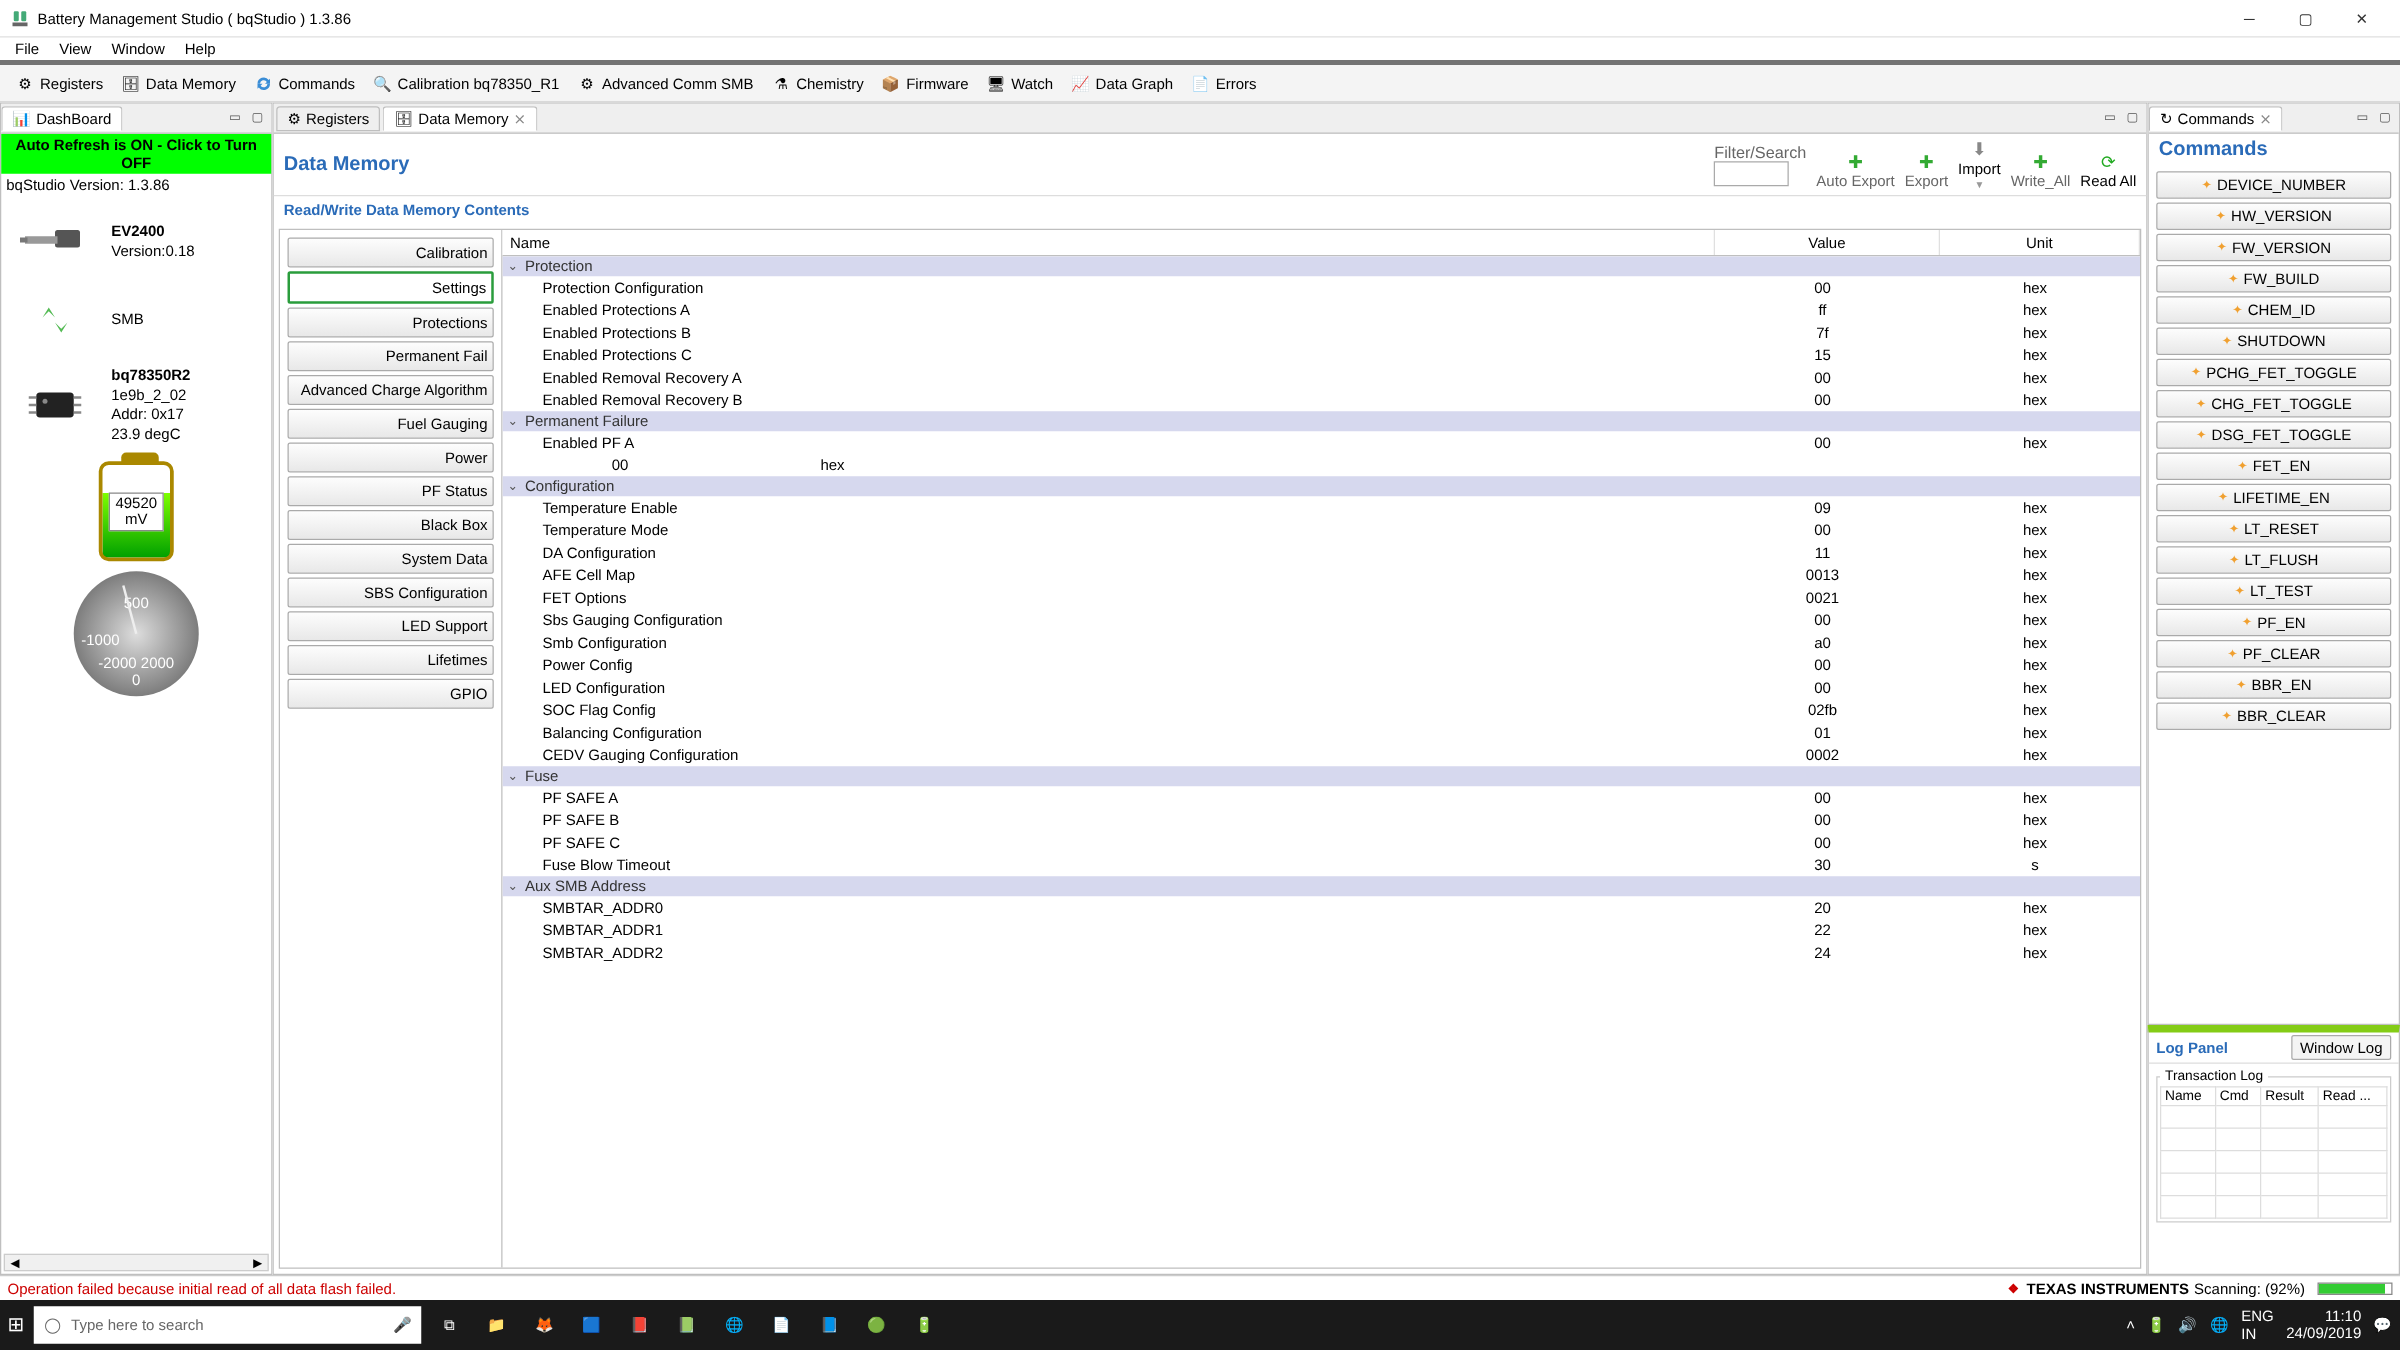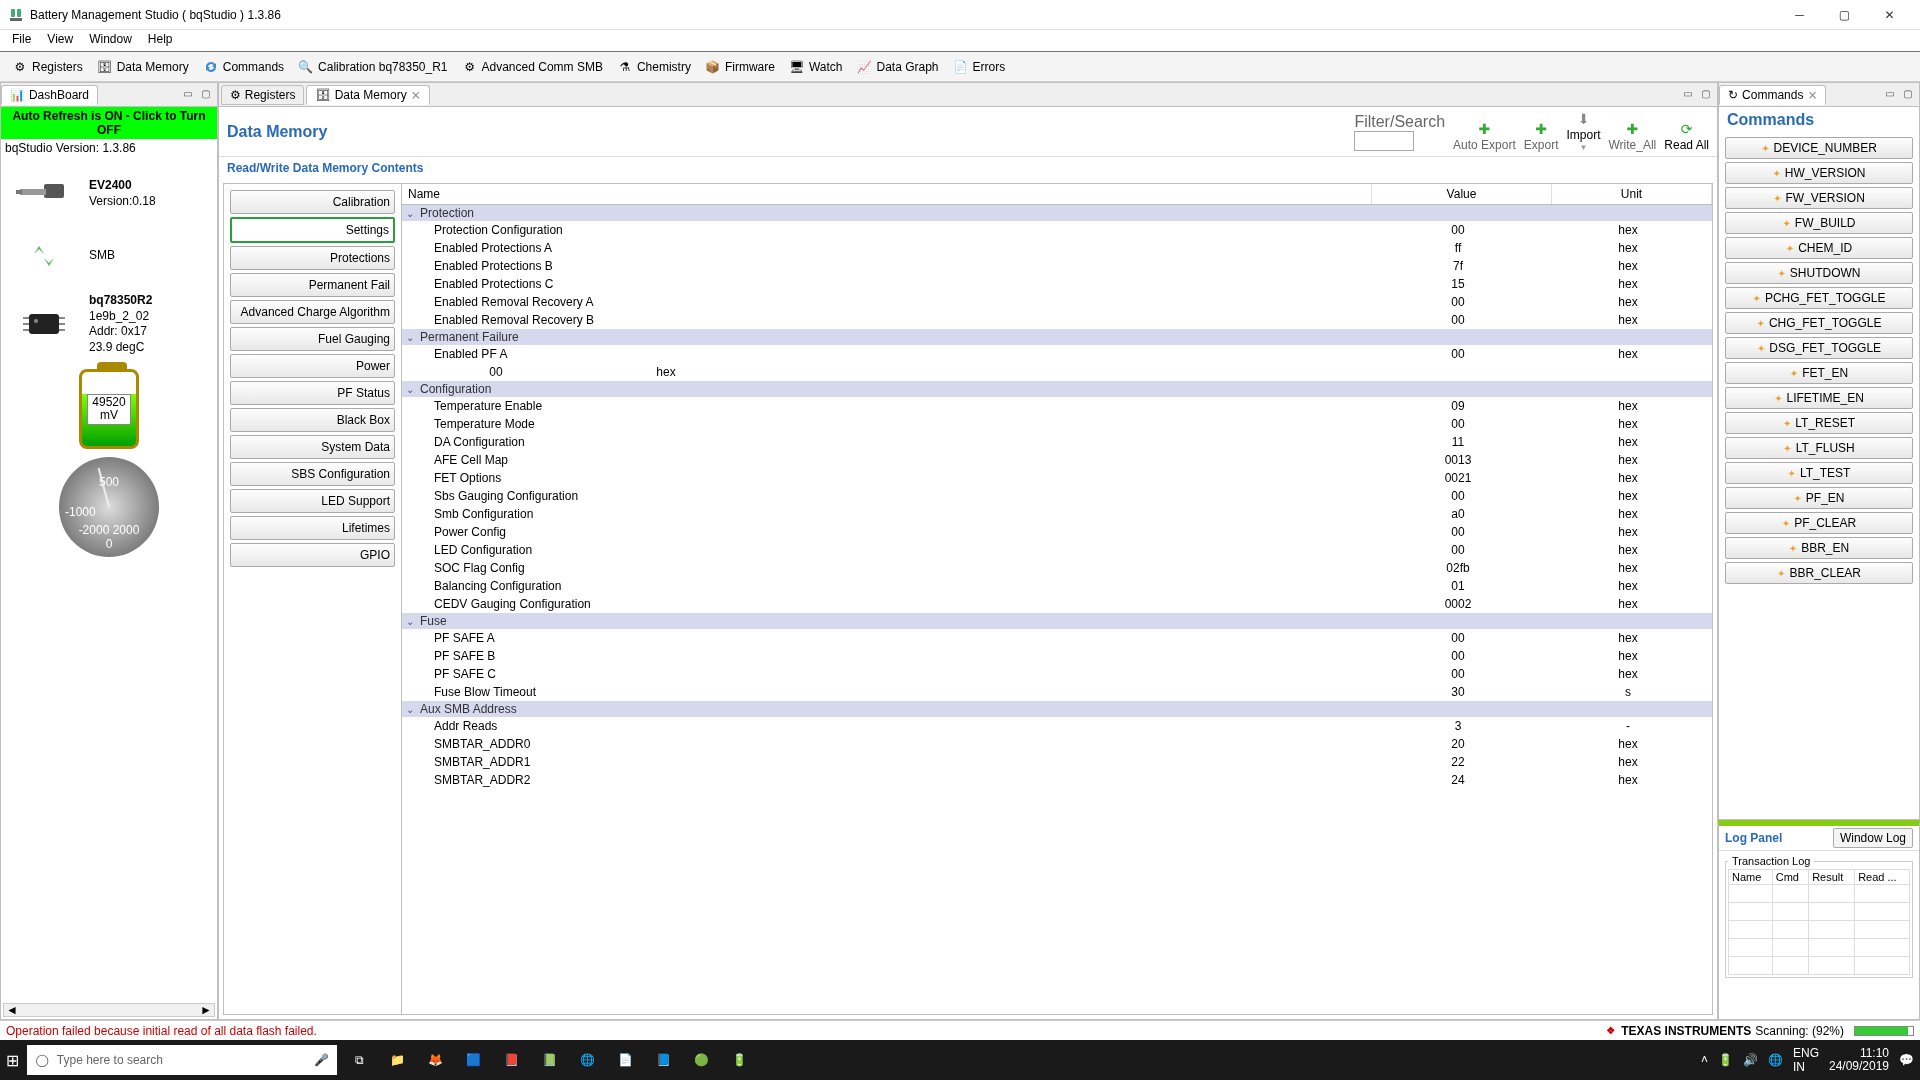--- a/index.html
+++ b/index.html
@@ -1,21 +1,21 @@
 <!DOCTYPE html>
 <html><head>
 <meta charset="utf-8">
 <style>
 * { box-sizing: border-box; margin: 0; padding: 0; font-family: "Segoe UI", Tahoma, sans-serif; font-size: 12px; }
 body { background: #fff; width: 1920px; height: 1080px; overflow: hidden; display: flex; flex-direction: column; }
 .titlebar { height: 30px; display: flex; align-items: center; padding: 0 8px; background: #fff; border-bottom: 1px solid #e0e0e0; }
 .titlebar .ico { width: 16px; height: 16px; margin-right: 6px; }
 .titlebar .title { flex: 1; }
 .titlebar .winbtn { width: 45px; height: 30px; display: flex; align-items: center; justify-content: center; color: #333; }
-.menubar { height: 22px; display: flex; align-items: flex-start; padding: 0 4px; border-bottom: 1px solid #737373; }
+.menubar { height: 22px; display: flex; align-items: flex-end; padding: 0 4px; border-bottom: 4px solid #737373; }
 .menubar .item { padding: 2px 8px; }
 .toolbar { height: 30px; display: flex; align-items: center; padding: 0 6px; border-bottom: 1px solid #d0d0d0; gap: 2px; background: #f4f4f4; }
 .toolbar .tool { display: flex; align-items: center; gap: 4px; padding: 2px 6px; }
 .toolbar .tico { width:16px; height:16px; display:inline-flex; align-items:center; justify-content:center;}
 .workspace { flex: 1; display: flex; min-height: 0; }
 .panel { border: 1px solid #bfbfbf; display: flex; flex-direction: column; background: #fff; }
 .panel-tabbar { height: 24px; display: flex; align-items: center; border-bottom: 1px solid #bfbfbf; background: #efefef; position: relative; }
 .ptab { display: flex; align-items: center; gap: 4px; padding: 2px 8px; background: #fff; border: 1px solid #bfbfbf; border-bottom: 1px solid #fff; margin-bottom: -1px; border-radius: 3px 3px 0 0;}
 .ptab.inactive { background: #efefef; border-bottom: 1px solid #bfbfbf; }
 .panel-ctrl { margin-left: auto; display: flex; gap: 4px; padding-right: 4px;}
@@ -32,21 +32,21 @@
 .batt { width:60px; height:80px; border:3px solid #aa8800; border-radius:8px; background:linear-gradient(#fff 0%, #fff 30%, #7fff00 30%, #00a000 100%); position:relative; display:flex; align-items:center; justify-content:center;}
 .batt::before { content:""; position:absolute; top:-10px; left:15px; width:30px; height:10px; background:#aa8800; border-radius:4px 4px 0 0;}
 .batt .val { background:#fff; border:1px solid #888; padding:1px 4px; font-size:10px; text-align:center; line-height:1.1;}
 .dial { width:100px; height:100px; border-radius:50%; background:radial-gradient(#ddd, #555); position:relative; display:flex; align-items:center; justify-content:center; color:#fff; font-size:9px;}
 .dash-scroll { position:absolute; bottom:2px; left:2px; right:2px; height:14px; background:#f0f0f0; border:1px solid #ccc; display:flex; justify-content:space-between; align-items:center; font-size:9px; padding:0 2px;}
 .center { flex: 1; display:flex; flex-direction:column; min-width:0;}
 .center .panel-tabbar .ptab { margin-left:2px;}
 .dm-header { display:flex; align-items:center; padding:4px 8px; border-bottom:1px solid #ddd; min-height:38px;}
 .dm-title { color:#2a6bb8; font-size:16px; font-weight:600; }
 .dm-search { margin-left:auto; display:flex; flex-direction:column; align-items:flex-start; }
-.dm-search .lbl { font-size:16px; color:#666; }
+.dm-search .lbl { font-size:13px; color:#666; }
 .dm-search input { width:60px; height:20px; border:1px solid #aaa; }
 .dm-actions { display:flex; align-items:flex-end; gap:8px; margin-left:8px;}
 .dm-action { display:flex; flex-direction:column; align-items:center; gap:1px; color:#666; font-size:11px;}
 .dm-action.active { color:#000; }
 .dm-action .pico { font-size:14px; }
 .dm-action .mini { font-size:8px; color:#999;}
 .dm-section-title { color:#2a6bb8; font-weight:600; padding:4px 8px;}
 .dm-content { flex:1; display:flex; min-height:0; border:1px solid #bfbfbf; margin:4px;}
 .cat-list { width:178px; border-right:1px solid #bfbfbf; padding:6px; display:flex; flex-direction:column; gap:3px; overflow-y:auto; }
 .cat-btn { border:1px solid #aaa; background:linear-gradient(#fdfdfd,#e8e8e8); padding:4px; text-align:right; border-radius:2px;}
@@ -447,25 +447,20 @@
             <div class="data-row">
               <div class="name">Fuse Blow Timeout</div>
               <div class="value">30</div>
               <div class="unit">s</div>
             </div>
             <div class="group-row">
               <span class="exp">⌄</span>
               <span>Aux SMB Address</span>
             </div>
             <div class="data-row">
-              <div class="name">Addr Reads</div>
-              <div class="value">3</div>
-              <div class="unit">-</div>
-            </div>
-            <div class="data-row">
               <div class="name">SMBTAR_ADDR0</div>
               <div class="value">20</div>
               <div class="unit">hex</div>
             </div>
             <div class="data-row">
               <div class="name">SMBTAR_ADDR1</div>
               <div class="value">22</div>
               <div class="unit">hex</div>
             </div>
             <div class="data-row">

